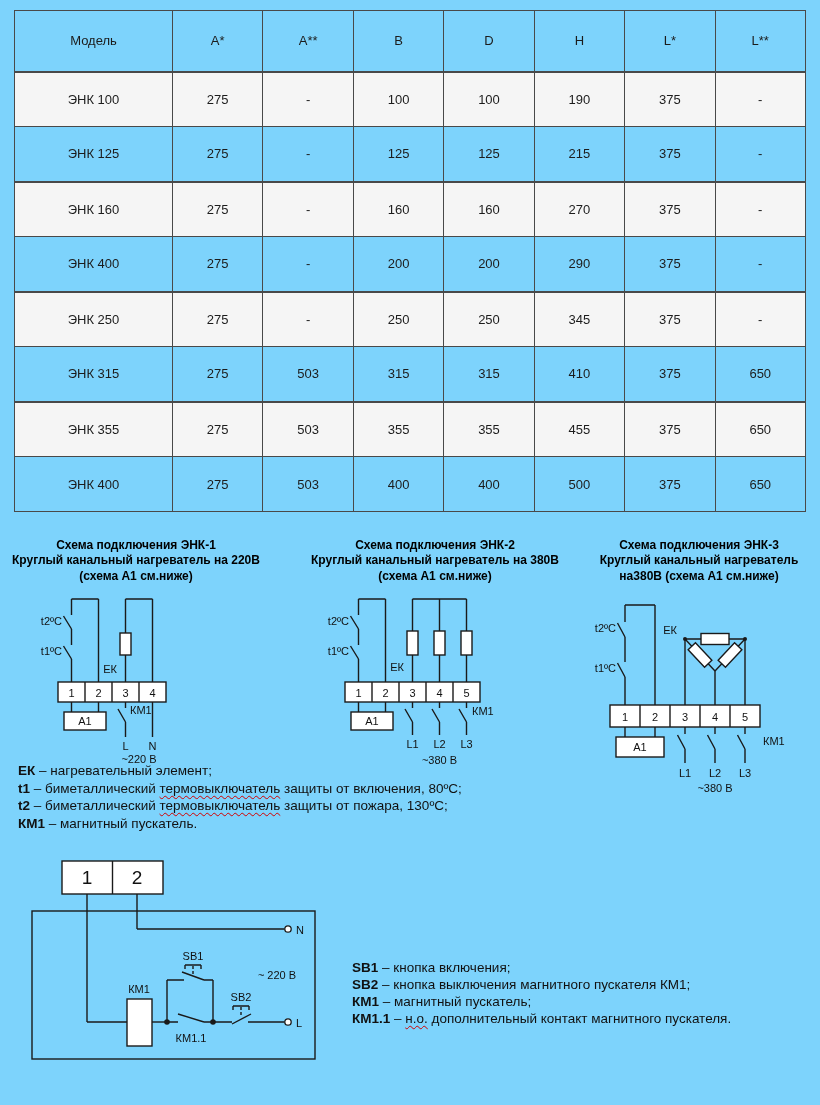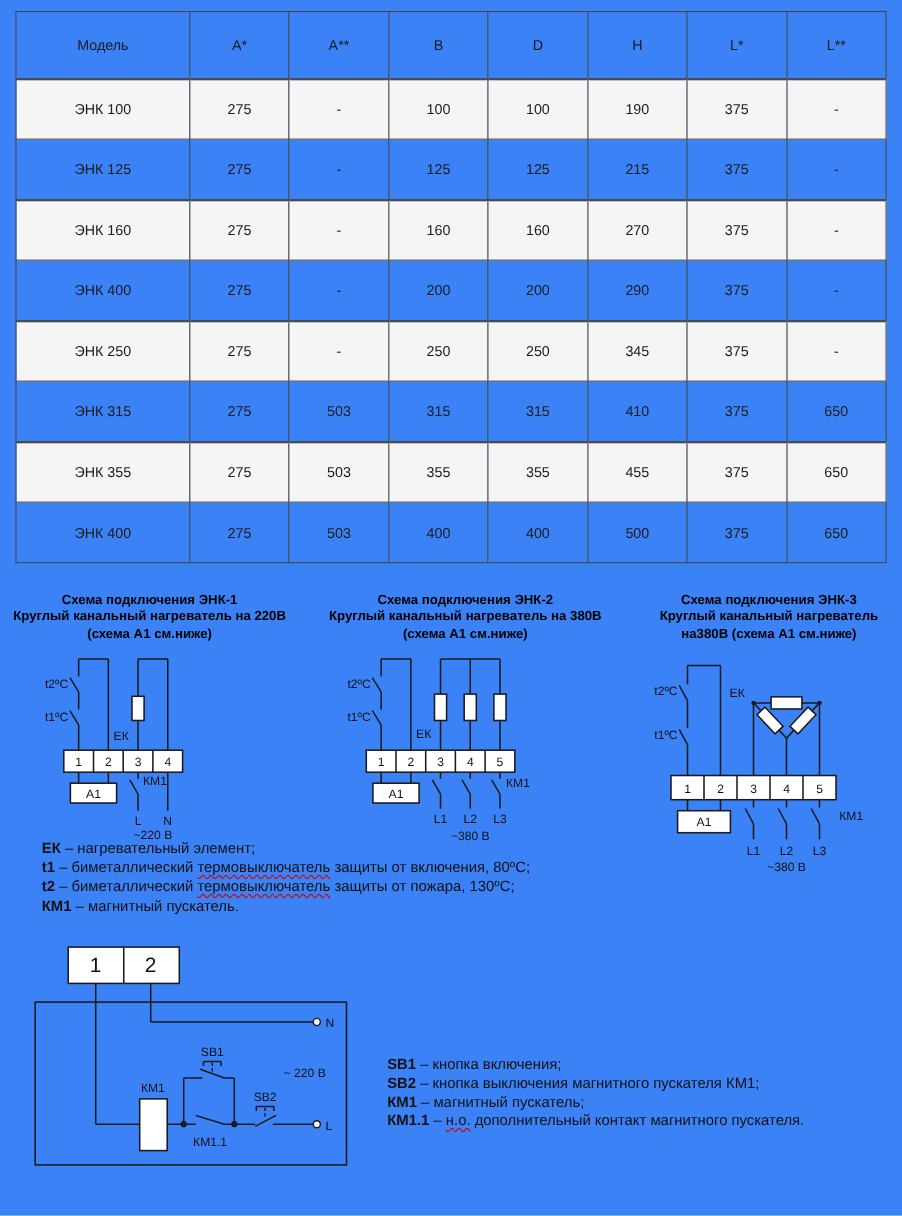--- a/index.html
+++ b/index.html
@@ -1,50 +1,50 @@
 <!DOCTYPE html>
 <html><head>
 <meta charset="utf-8">
 <style>
   * { margin:0; padding:0; box-sizing:border-box; }
   body { background:#fff; font-family:"Liberation Sans","DejaVu Sans",sans-serif; color:#1a1a1a; }
-  .page { position:relative; width:820px; height:1105px; background:#3b82f6; overflow:hidden; }
+  .page { position:relative; width:820px; height:1105px; background:#7dd3fc; overflow:hidden; }
 
   
   .dim-table-wrap { position:absolute; left:14px; top:10px; width:792px; }
   table.dim { border-collapse:collapse; width:100%; table-layout:fixed; font-size:13px; }
   table.dim th, table.dim td {
     border:1px solid #494949; text-align:center; vertical-align:middle;
     font-weight:normal; color:#1c1c1c;
   }
   table.dim thead tr { height:61px; }
   table.dim tbody tr { height:55px; }
   table.dim tbody tr.g { background:#f5f5f5;padding-left:45px; }
   table.dim tbody tr.g td { border-top-width:2px; }
 
   
   .diag { position:absolute; text-align:center; }
   #diag1 { left:0;  top:538px; width:272px; }
-  #diag2 { left:288px; top:538px; width:270px; }
+  #diag2 { left:300px; top:538px; width:270px; }
   #diag3 { left:578px; top:538px; width:242px; }
   .diag-title { font-weight:bold; font-size:12px; line-height:1.28; color:#000; }
   .diag svg { display:block; margin-top:3px; }
   #diag3 svg { margin-left:2px; }
 
   svg .cw { stroke:#1a1a1a; stroke-width:1.4; fill:none; }
   svg .box { stroke:#1a1a1a; stroke-width:1.4; fill:#fff; }
   svg .dot { fill:#1a1a1a; stroke:none; }
   svg .ring { stroke:#1a1a1a; stroke-width:1.3; fill:#fff; }
   svg text { font-family:"Liberation Sans","DejaVu Sans",sans-serif; font-size:11px; fill:#111; }
   svg text.big { font-size:19px; }
   svg .dash { stroke-dasharray:3 2; }
 
   
   .legend { position:absolute; font-size:13.5px; line-height:17.5px; color:#111; }
-  #legend-components { left:38px; top:762px; width:540px; }
+  #legend-components { left:18px; top:762px; width:540px; }
   #legend-a1 { left:352px; top:959px; width:450px; line-height:17px; }
   .legend .k { font-weight:bold; }
   .wavy {
     text-decoration-line:underline; text-decoration-style:wavy;
     text-decoration-color:#d40000; text-decoration-thickness:1px;
     text-underline-offset:2px; text-decoration-skip-ink:none;
   }
 
   
   #scheme-a1 { position:absolute; left:20px; top:847px; width:330px; }

